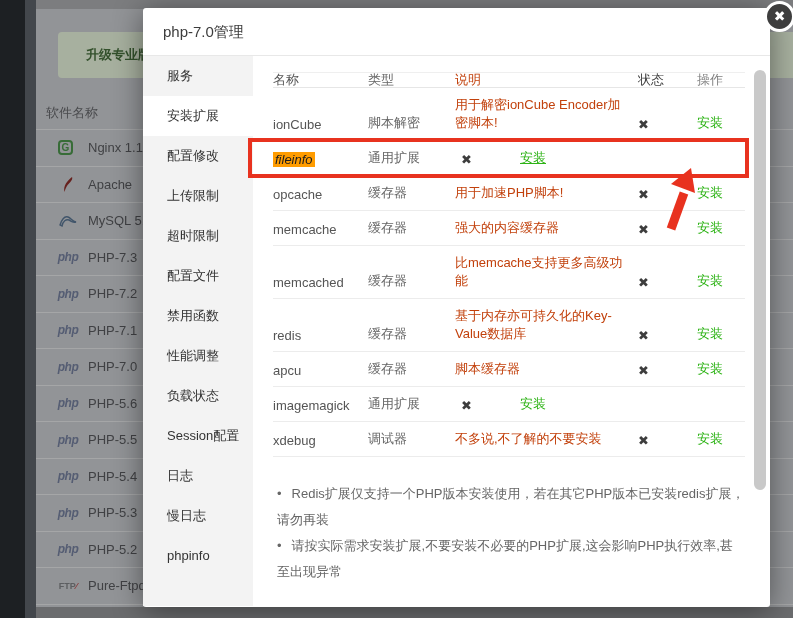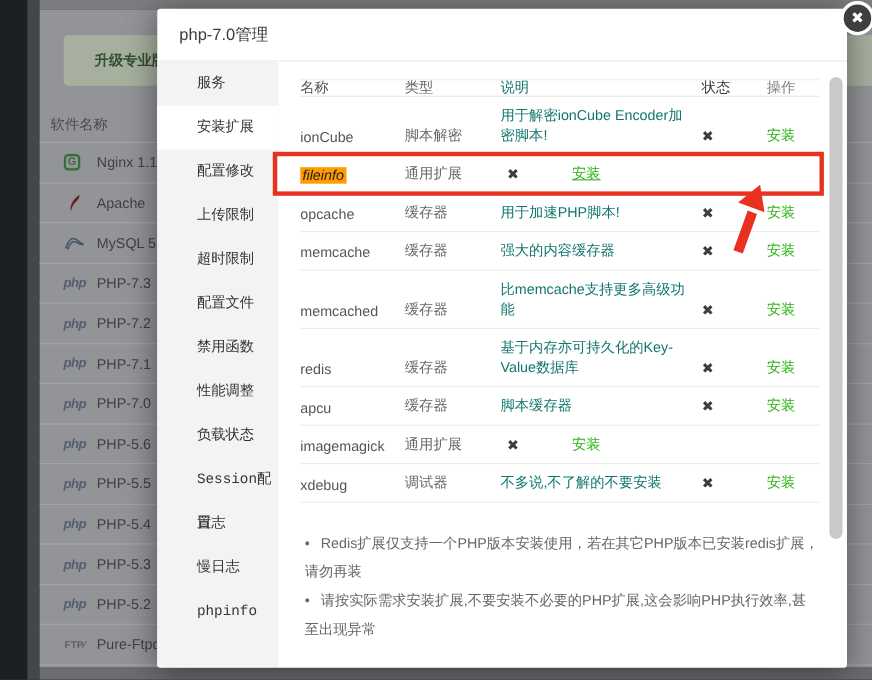--- a/index.html
+++ b/index.html
@@ -35,31 +35,31 @@
   
   .modal{position:absolute;left:143px;top:8px;width:627px;height:599px;background:#fff;
          border-radius:3px;box-shadow:0 4px 30px rgba(0,0,0,.45);z-index:20;}
   .m-close{position:absolute;top:-7px;right:-25px;width:31px;height:31px;border-radius:50%;
            background:#3e3e3e;border:3px solid #fff;color:#fff;text-align:center;
            line-height:25px;font-size:14px;font-weight:bold;cursor:pointer;z-index:30;}
   .m-title{height:48px;line-height:48px;padding-left:20px;font-size:15px;color:#3c3c3c;
            border-bottom:1px solid #e8e8e8;}
   .m-body{display:flex;height:550px;}
   .m-menu{width:110px;background:#f3f3f3;flex:0 0 110px;}
-  .m-item{height:40px;line-height:40px;padding-left:36px;font-size:13px;color:#333;cursor:pointer;font-family:Liberation Mono, monospace;}
+  .m-item{height:40px;line-height:40px;padding-left:24px;font-size:13px;color:#333;cursor:pointer;}
   .m-item.active{background:#fff;}
   .m-content{flex:1;position:relative;}
   .ext-table{margin:16px 25px 0 20px;}
   .t-head{display:flex;align-items:center;height:16px;color:#808080;font-size:13px;
           border-top:1px solid #efefef;border-bottom:1px solid #e6e6e6;}
   .t-row{display:flex;align-items:flex-end;padding:8px 0;border-bottom:1px solid #ececec;
          font-size:13px;position:relative;}
   .c-name{width:95px;flex:0 0 95px;color:#555;}
   .c-type{width:87px;flex:0 0 87px;color:#666;}
-  .c-desc{width:177px;flex:0 0 177px;color:#0f766e;line-height:18px;padding-right:8px;}
+  .c-desc{width:177px;flex:0 0 177px;color:#c2410c;line-height:18px;padding-right:8px;}
   .c-status{width:60px;flex:0 0 60px;color:#3d3d3d;font-size:13px;padding-left:6px;}
   .c-action{flex:1;padding-left:5px;}
   .install{color:var(--install-green);cursor:pointer;text-decoration:none;}
   .hl-row .install{text-decoration:underline;}
   .hl{background:var(--highlight-orange);color:#1d1d1d;padding:0 2px;font-style:italic;}
   .ann-box{position:absolute;left:-25px;right:-4px;top:-3px;bottom:-3px;
            border:4px solid var(--annotation-red);z-index:5;pointer-events:none;}
   .ann-arrow{position:absolute;left:385px;top:24px;z-index:6;pointer-events:none;}
   .m-scroll{position:absolute;right:4px;top:14px;width:12px;height:420px;border-radius:7px;
             background:#c9c9c9;cursor:pointer;}

